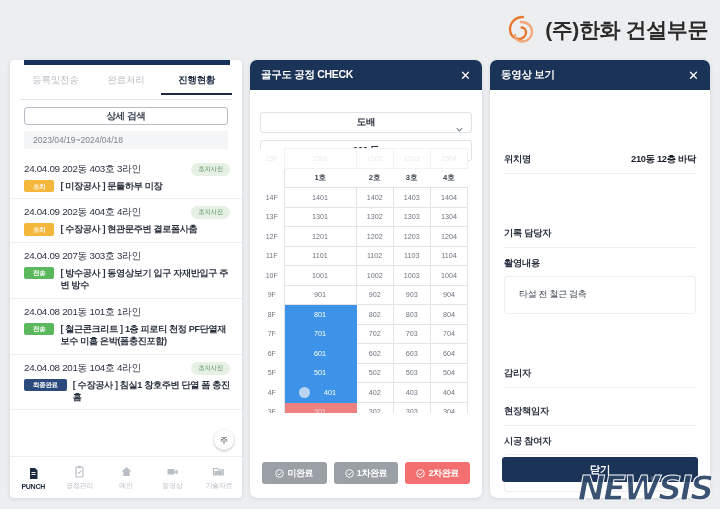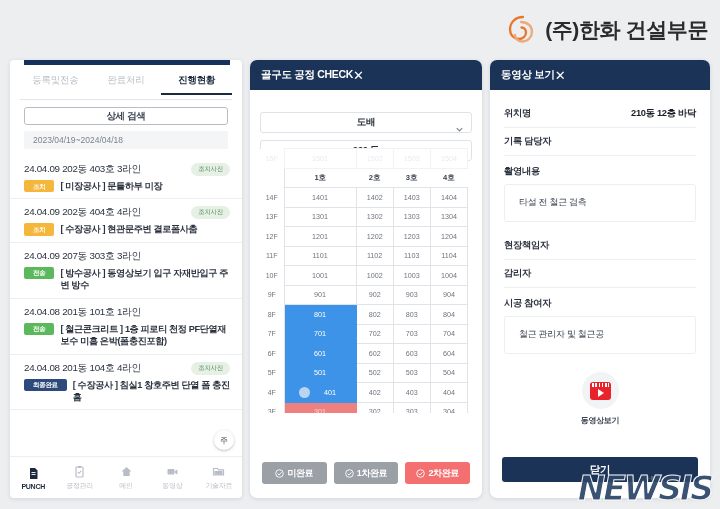--- a/index.html
+++ b/index.html
@@ -106,21 +106,21 @@
     position: absolute; right: 8px; bottom: 48px;
     width: 20px; height: 20px; border-radius: 50%;
     background: #ffffff; box-shadow: 0 1px 3px rgba(0,0,0,0.25);
     display: flex; align-items: center; justify-content: center;
     font-size: 8px; color: #3a4250;
   }
   
   #mid-panel { left: 250px; top: 60px; width: 232px; height: 438px; }
   .panel-head {
     height: 30px; background: #1b3357; border-radius: 7px 7px 0 0;
-    display: flex; align-items: center; justify-content: flex-start;
+    display: flex; align-items: center; justify-content: space-between;
     padding: 0 11px;
   }
   .panel-head-title {
     font-size: 10.5px; color: #ffffff; font-weight: bold; letter-spacing: -0.3px;
   }
   .panel-close {
     font-size: 13px; color: #ffffff; line-height: 1; cursor: pointer;
     font-family: "DejaVu Sans", sans-serif;
   }
   .selects { padding: 22px 10px 0 10px; }
@@ -168,21 +168,21 @@
     display: flex; align-items: center; justify-content: center; gap: 3px;
     font-size: 9px; color: #ffffff; font-weight: bold; letter-spacing: -0.4px;
     cursor: pointer;
   }
   .act-btn .ck { width: 9px; height: 9px; flex-shrink: 0; }
   
   #right-panel { left: 490px; top: 60px; width: 220px; height: 438px; }
   .rp-body { padding: 10px 14px 0 14px; }
   .kv-row {
     display: flex; align-items: center; justify-content: space-between;
-    padding: 7px 0 7px 0; border-bottom: 1px solid #eceef0; min-height: 25px;
+    padding: 7px 0 7px 0; border-bottom: 1px solid #eceef0; min-height: 25px; margin-top: 46px;
   }
   .kv-key { font-size: 9.3px; color: #2c3340; font-weight: bold; letter-spacing: -0.3px; }
   .kv-val { font-size: 9.3px; color: #181d27; font-weight: bold; letter-spacing: -0.3px; }
   .field-label {
     font-size: 9.3px; color: #2c3340; font-weight: bold;
     letter-spacing: -0.3px; margin: 9px 0 6px 0;
   }
   .field-box {
     border: 1px solid #eceef0; border-radius: 3px; min-height: 38px;
     font-size: 9px; color: #3a4250; letter-spacing: -0.3px;
@@ -541,26 +541,26 @@
         <span class="kv-val">210동 12층 바닥</span>
       </div>
       <div class="kv-row">
         <span class="kv-key">기록 담당자</span>
         <span class="kv-val"></span>
       </div>
 
       <div class="field-label">촬영내용</div>
       <div class="field-box">타설 전 철근 검측</div>
 
+      <div class="kv-row">
+        <span class="kv-key">감리자</span>
+        <span class="kv-val"></span>
+      </div>
       <div class="kv-row" style="margin-top:10px">
         <span class="kv-key">현장책임자</span>
-        <span class="kv-val"></span>
-      </div>
-      <div class="kv-row">
-        <span class="kv-key">감리자</span>
         <span class="kv-val"></span>
       </div>
 
       <div class="field-label">시공 참여자</div>
       <div class="field-box">철근 관리자 및 철근공</div>
 
       <div class="video-area">
         <span class="video-circle">
           <span class="video-icon">
             <span class="strip"></span>

